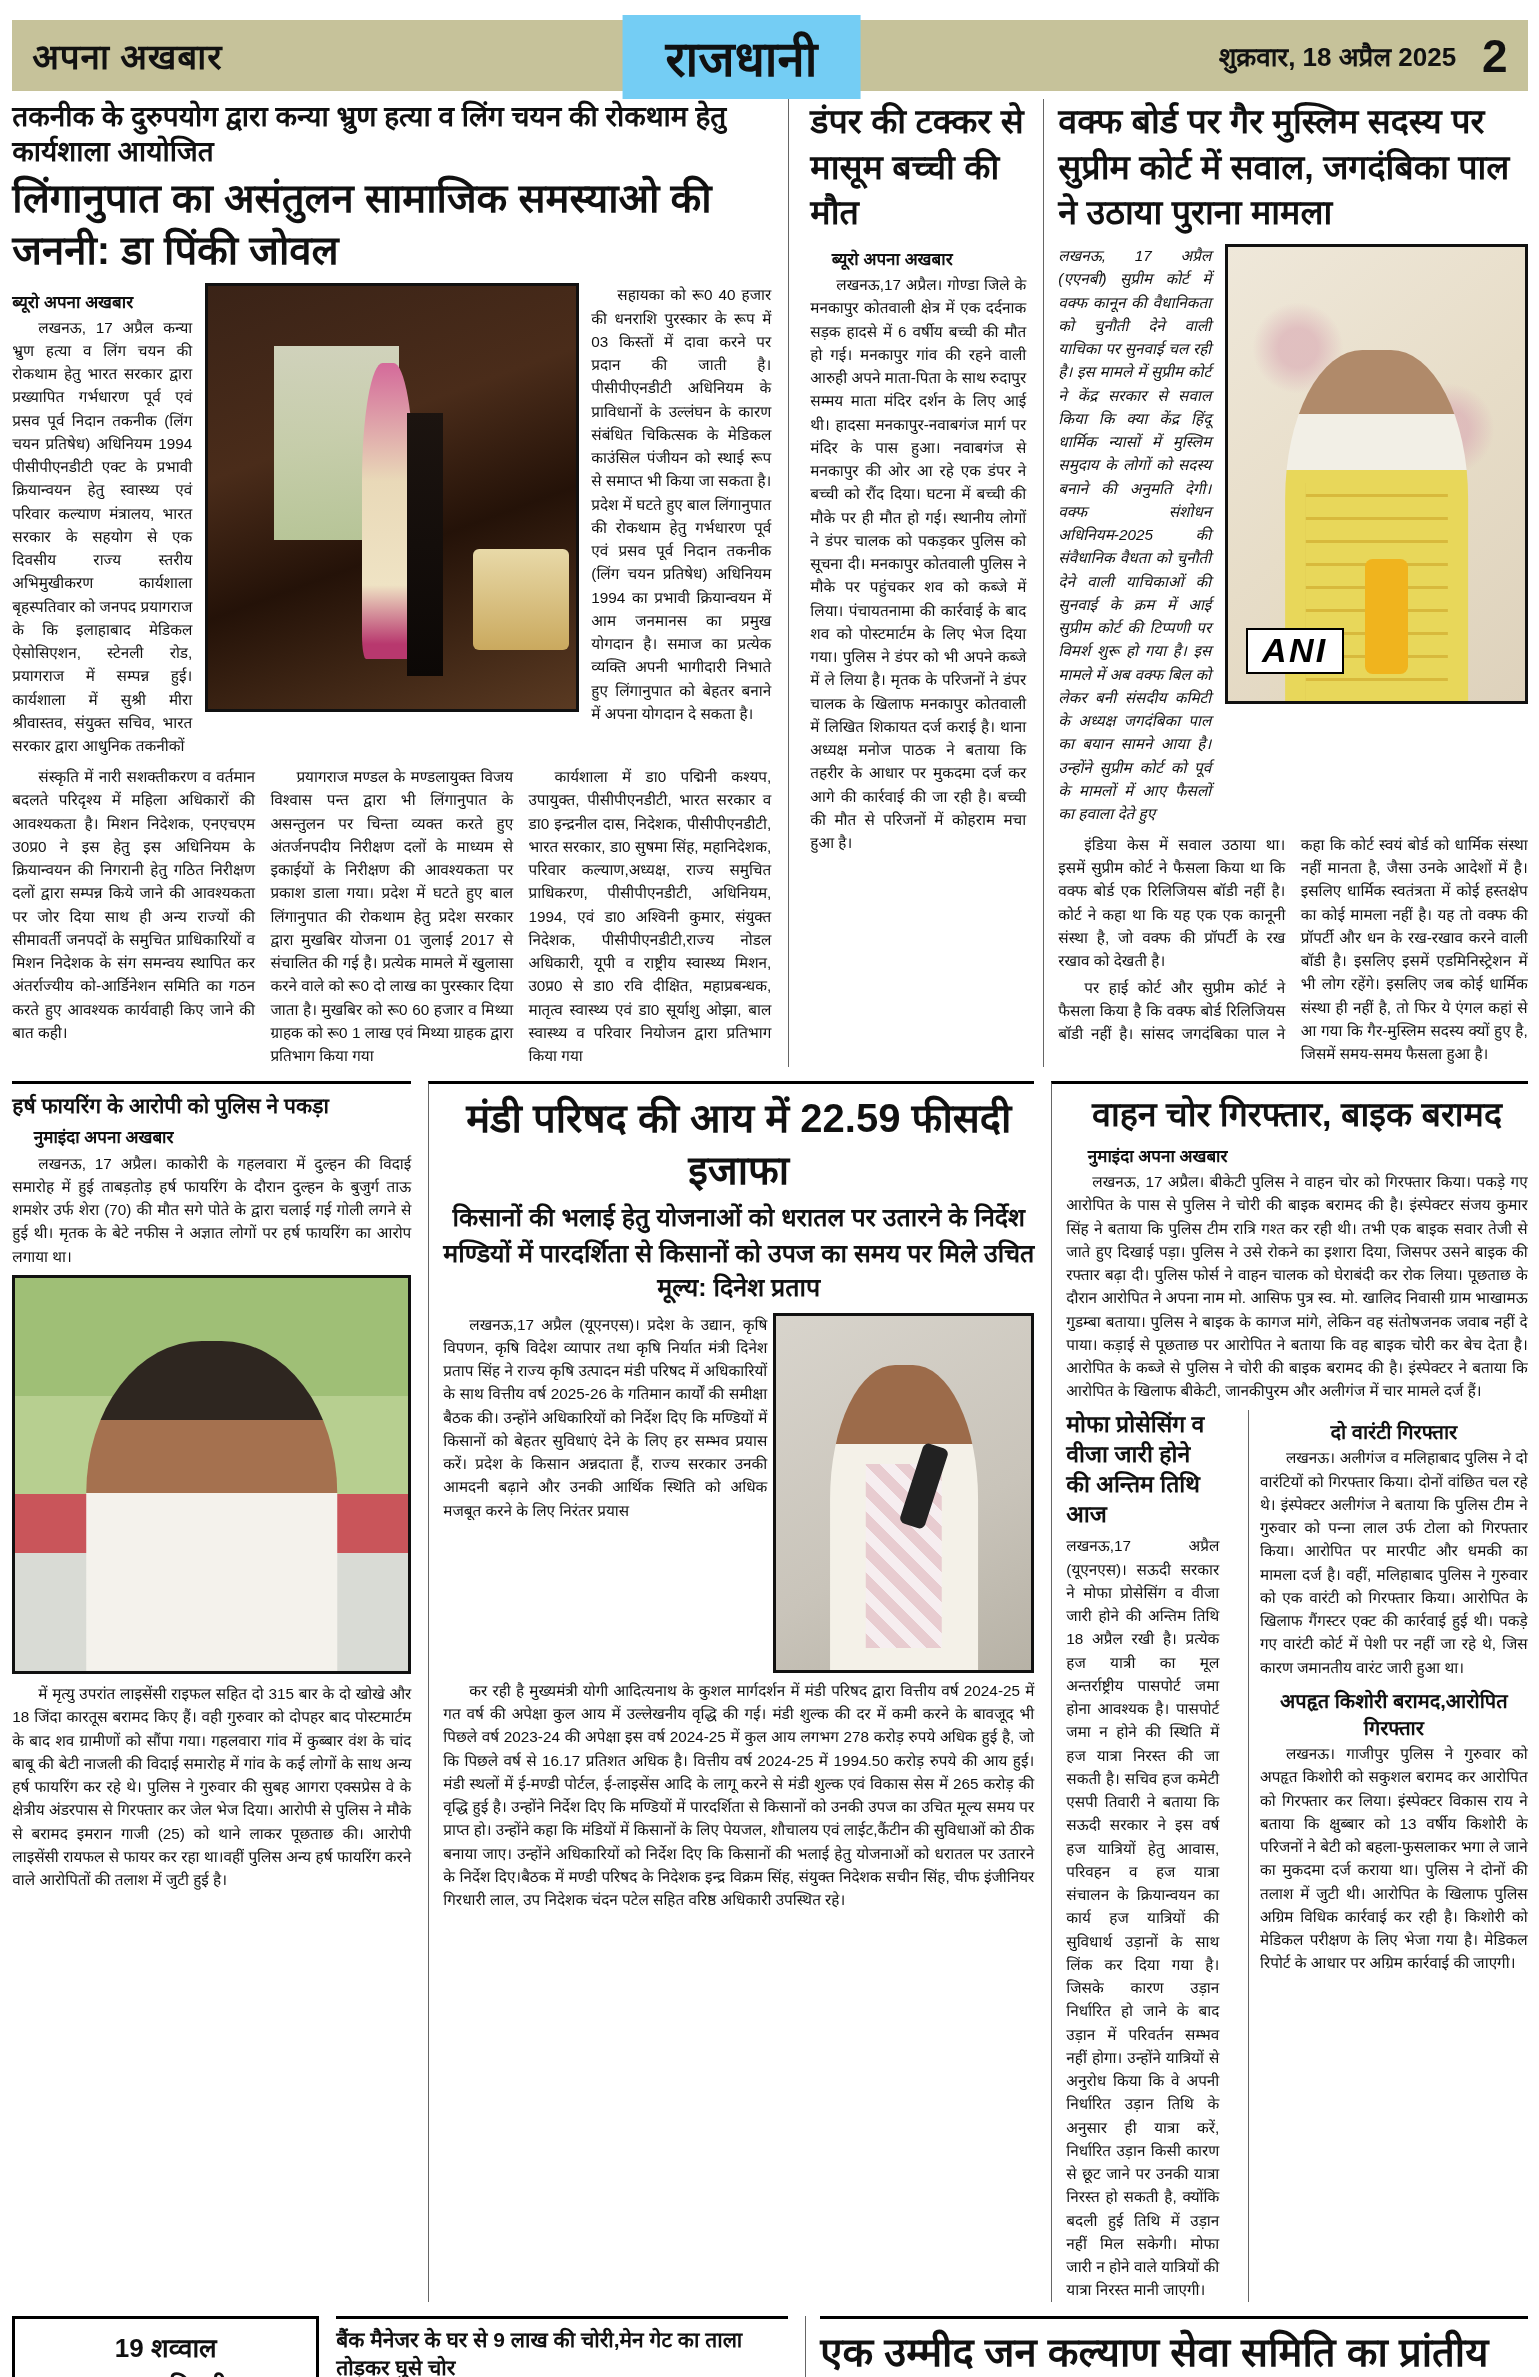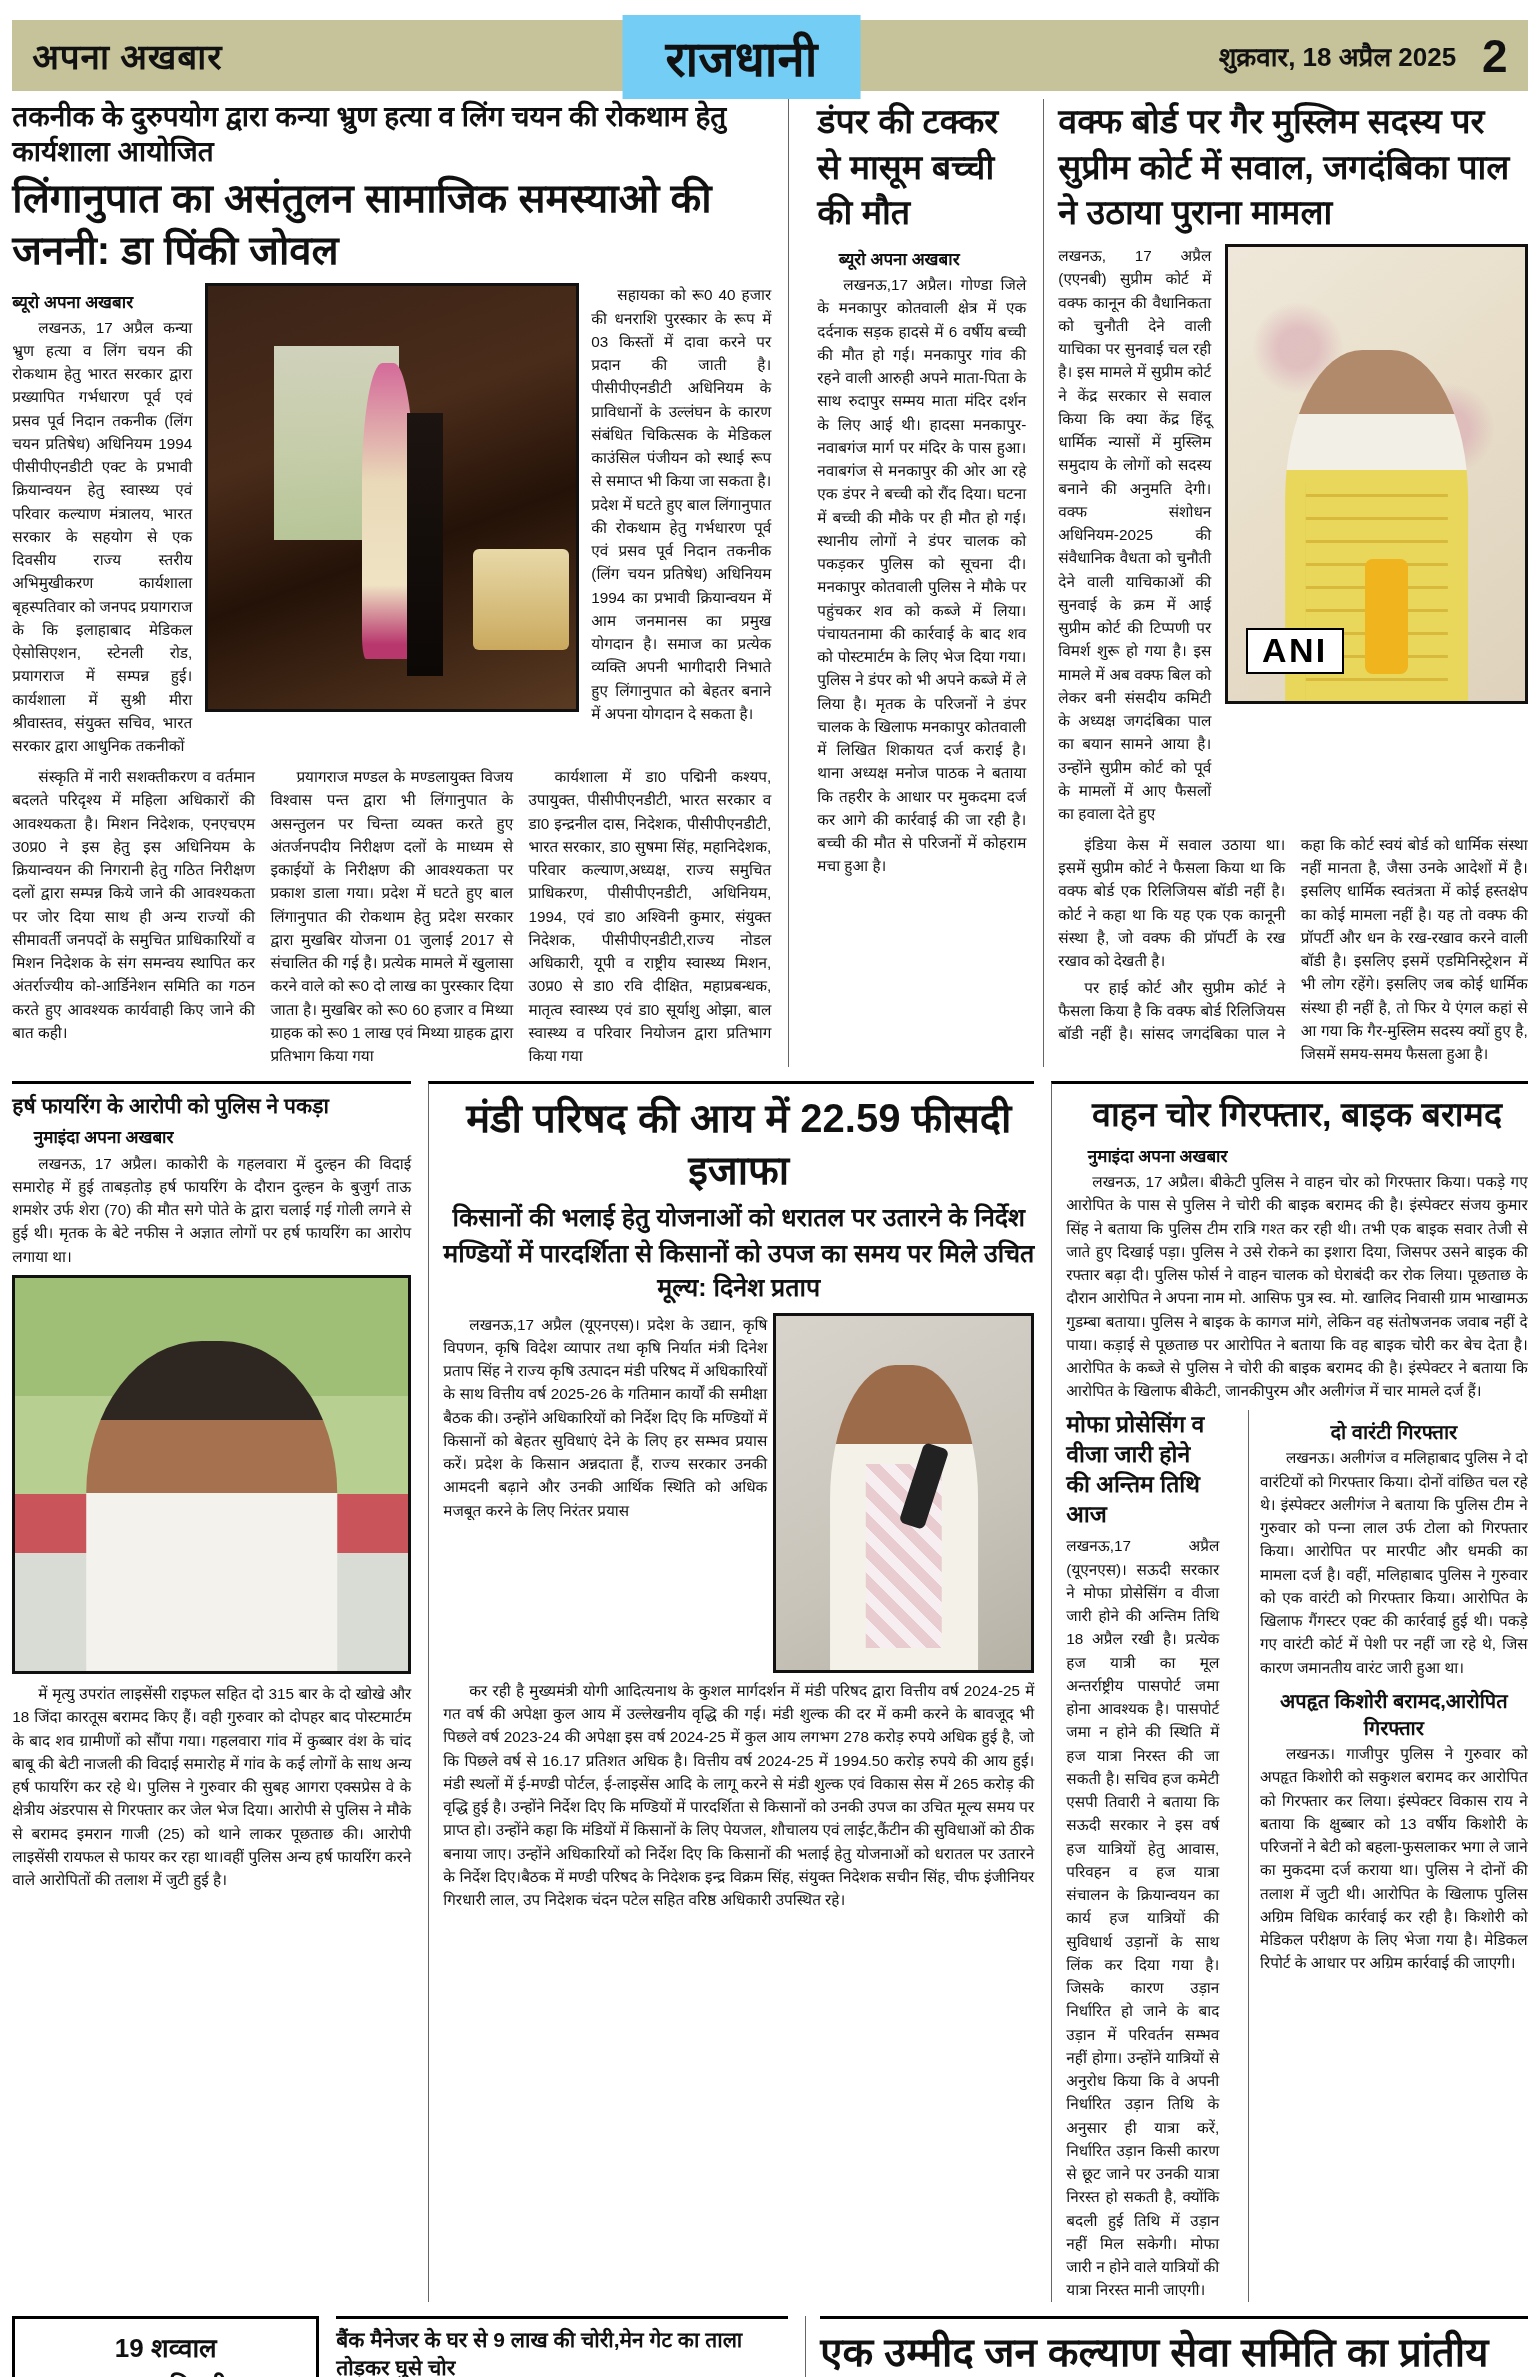--- a/index.html
+++ b/index.html
@@ -120,29 +120,29 @@
         </figure>
         <p class="body">सहायका को रू0 40 हजार की धनराशि पुरस्कार के रूप में 03 किस्तों में दावा करने पर प्रदान की जाती है। पीसीपीएनडीटी अधिनियम के प्राविधानों के उल्लंघन के कारण संबंधित चिकित्सक के मेडिकल काउंसिल पंजीयन को स्थाई रूप से समाप्त भी किया जा सकता है। प्रदेश में घटते हुए बाल लिंगानुपात की रोकथाम हेतु गर्भधारण पूर्व एवं प्रसव पूर्व निदान तकनीक (लिंग चयन प्रतिषेध) अधिनियम 1994 का प्रभावी क्रियान्वयन में आम जनमानस का प्रमुख योगदान है। समाज का प्रत्येक व्यक्ति अपनी भागीदारी निभाते हुए लिंगानुपात को बेहतर बनाने में अपना योगदान दे सकता है।</p>
       </div>
       <div class="cols3" style="margin-top:7.7px;">
         <p class="body">संस्कृति में नारी सशक्तीकरण व वर्तमान बदलते परिदृश्य में महिला अधिकारों की आवश्यकता है। मिशन निदेशक, एनएचएम उ0प्र0 ने इस हेतु इस अधिनियम के क्रियान्वयन की निगरानी हेतु गठित निरीक्षण दलों द्वारा सम्पन्न किये जाने की आवश्यकता पर जोर दिया साथ ही अन्य राज्यों की सीमावर्ती जनपदों के समुचित प्राधिकारियों व मिशन निदेशक के संग समन्वय स्थापित कर अंतर्राज्यीय को-आर्डिनेशन समिति का गठन करते हुए आवश्यक कार्यवाही किए जाने की बात कही।</p>
         <p class="body">प्रयागराज मण्डल के मण्डलायुक्त विजय विश्वास पन्त द्वारा भी लिंगानुपात के असन्तुलन पर चिन्ता व्यक्त करते हुए अंतर्जनपदीय निरीक्षण दलों के माध्यम से इकाईयों के निरीक्षण की आवश्यकता पर प्रकाश डाला गया। प्रदेश में घटते हुए बाल लिंगानुपात की रोकथाम हेतु प्रदेश सरकार द्वारा मुखबिर योजना 01 जुलाई 2017 से संचालित की गई है। प्रत्येक मामले में खुलासा करने वाले को रू0 दो लाख का पुरस्कार दिया जाता है। मुखबिर को रू0 60 हजार व मिथ्या ग्राहक को रू0 1 लाख एवं मिथ्या ग्राहक द्वारा प्रतिभाग किया गया</p>
         <p class="body">कार्यशाला में डा0 पद्मिनी कश्यप, उपायुक्त, पीसीपीएनडीटी, भारत सरकार व डा0 इन्द्रनील दास, निदेशक, पीसीपीएनडीटी, भारत सरकार, डा0 सुषमा सिंह, महानिदेशक, परिवार कल्याण,अध्यक्ष, राज्य समुचित प्राधिकरण, पीसीपीएनडीटी, अधिनियम, 1994, एवं डा0 अश्विनी कुमार, संयुक्त निदेशक, पीसीपीएनडीटी,राज्य नोडल अधिकारी, यूपी व राष्ट्रीय स्वास्थ्य मिशन, उ0प्र0 से डा0 रवि दीक्षित, महाप्रबन्धक, मातृत्व स्वास्थ्य एवं डा0 सूर्याशु ओझा, बाल स्वास्थ्य व परिवार नियोजन द्वारा प्रतिभाग किया गया</p>
       </div>
     </article>
 
-    <article class="sep-v" style="padding-left:28px;">
+    <article class="sep-v" style="padding-left:21px;">
       <h2 class="h-lg" style="margin-bottom:10.7px;">डंपर की टक्कर से मासूम बच्ची की मौत</h2>
       <div class="byline">ब्यूरो अपना अखबार</div>
       <p class="body">लखनऊ,17 अप्रैल। गोण्डा जिले के मनकापुर कोतवाली क्षेत्र में एक दर्दनाक सड़क हादसे में 6 वर्षीय बच्ची की मौत हो गई। मनकापुर गांव की रहने वाली आरुही अपने माता-पिता के साथ रुदापुर सम्मय माता मंदिर दर्शन के लिए आई थी। हादसा मनकापुर-नवाबगंज मार्ग पर मंदिर के पास हुआ। नवाबगंज से मनकापुर की ओर आ रहे एक डंपर ने बच्ची को रौंद दिया। घटना में बच्ची की मौके पर ही मौत हो गई। स्थानीय लोगों ने डंपर चालक को पकड़कर पुलिस को सूचना दी। मनकापुर कोतवाली पुलिस ने मौके पर पहुंचकर शव को कब्जे में लिया। पंचायतनामा की कार्रवाई के बाद शव को पोस्टमार्टम के लिए भेज दिया गया। पुलिस ने डंपर को भी अपने कब्जे में ले लिया है। मृतक के परिजनों ने डंपर चालक के खिलाफ मनकापुर कोतवाली में लिखित शिकायत दर्ज कराई है। थाना अध्यक्ष मनोज पाठक ने बताया कि तहरीर के आधार पर मुकदमा दर्ज कर आगे की कार्रवाई की जा रही है। बच्ची की मौत से परिजनों में कोहराम मचा हुआ है।</p>
     </article>
 
     <article class="sep-v" style="padding-left:14px;">
       <h2 class="h-lg" style="margin-bottom:7.7px;">वक्फ बोर्ड पर गैर मुस्लिम सदस्य पर सुप्रीम कोर्ट में सवाल, जगदंबिका पाल ने उठाया पुराना मामला</h2>
-      <div style="display:grid; grid-template-columns:153px 1fr; gap:14px;">
+      <div style="display:grid; grid-template-columns:153px 1fr; gap:14px;font-style:italic;">
         <p class="body" style="text-indent:0;">लखनऊ, 17 अप्रैल (एएनबी) सुप्रीम कोर्ट में वक्फ कानून की वैधानिकता को चुनौती देने वाली याचिका पर सुनवाई चल रही है। इस मामले में सुप्रीम कोर्ट ने केंद्र सरकार से सवाल किया कि क्या केंद्र हिंदू धार्मिक न्यासों में मुस्लिम समुदाय के लोगों को सदस्य बनाने की अनुमति देगी। वक्फ संशोधन अधिनियम-2025 की संवैधानिक वैधता को चुनौती देने वाली याचिकाओं की सुनवाई के क्रम में आई सुप्रीम कोर्ट की टिप्पणी पर विमर्श शुरू हो गया है। इस मामले में अब वक्फ बिल को लेकर बनी संसदीय कमिटी के अध्यक्ष जगदंबिका पाल का बयान सामने आया है। उन्होंने सुप्रीम कोर्ट को पूर्व के मामलों में आए फैसलों का हवाला देते हुए</p>
         <figure class="photo ph-ani">
           <span class="flower1"></span>
           <span class="flower2"></span>
           <span class="person"></span>
           <span class="check"></span>
           <span class="mic"></span>
           <span class="ani-badge">ANI</span>
         </figure>
       </div>

